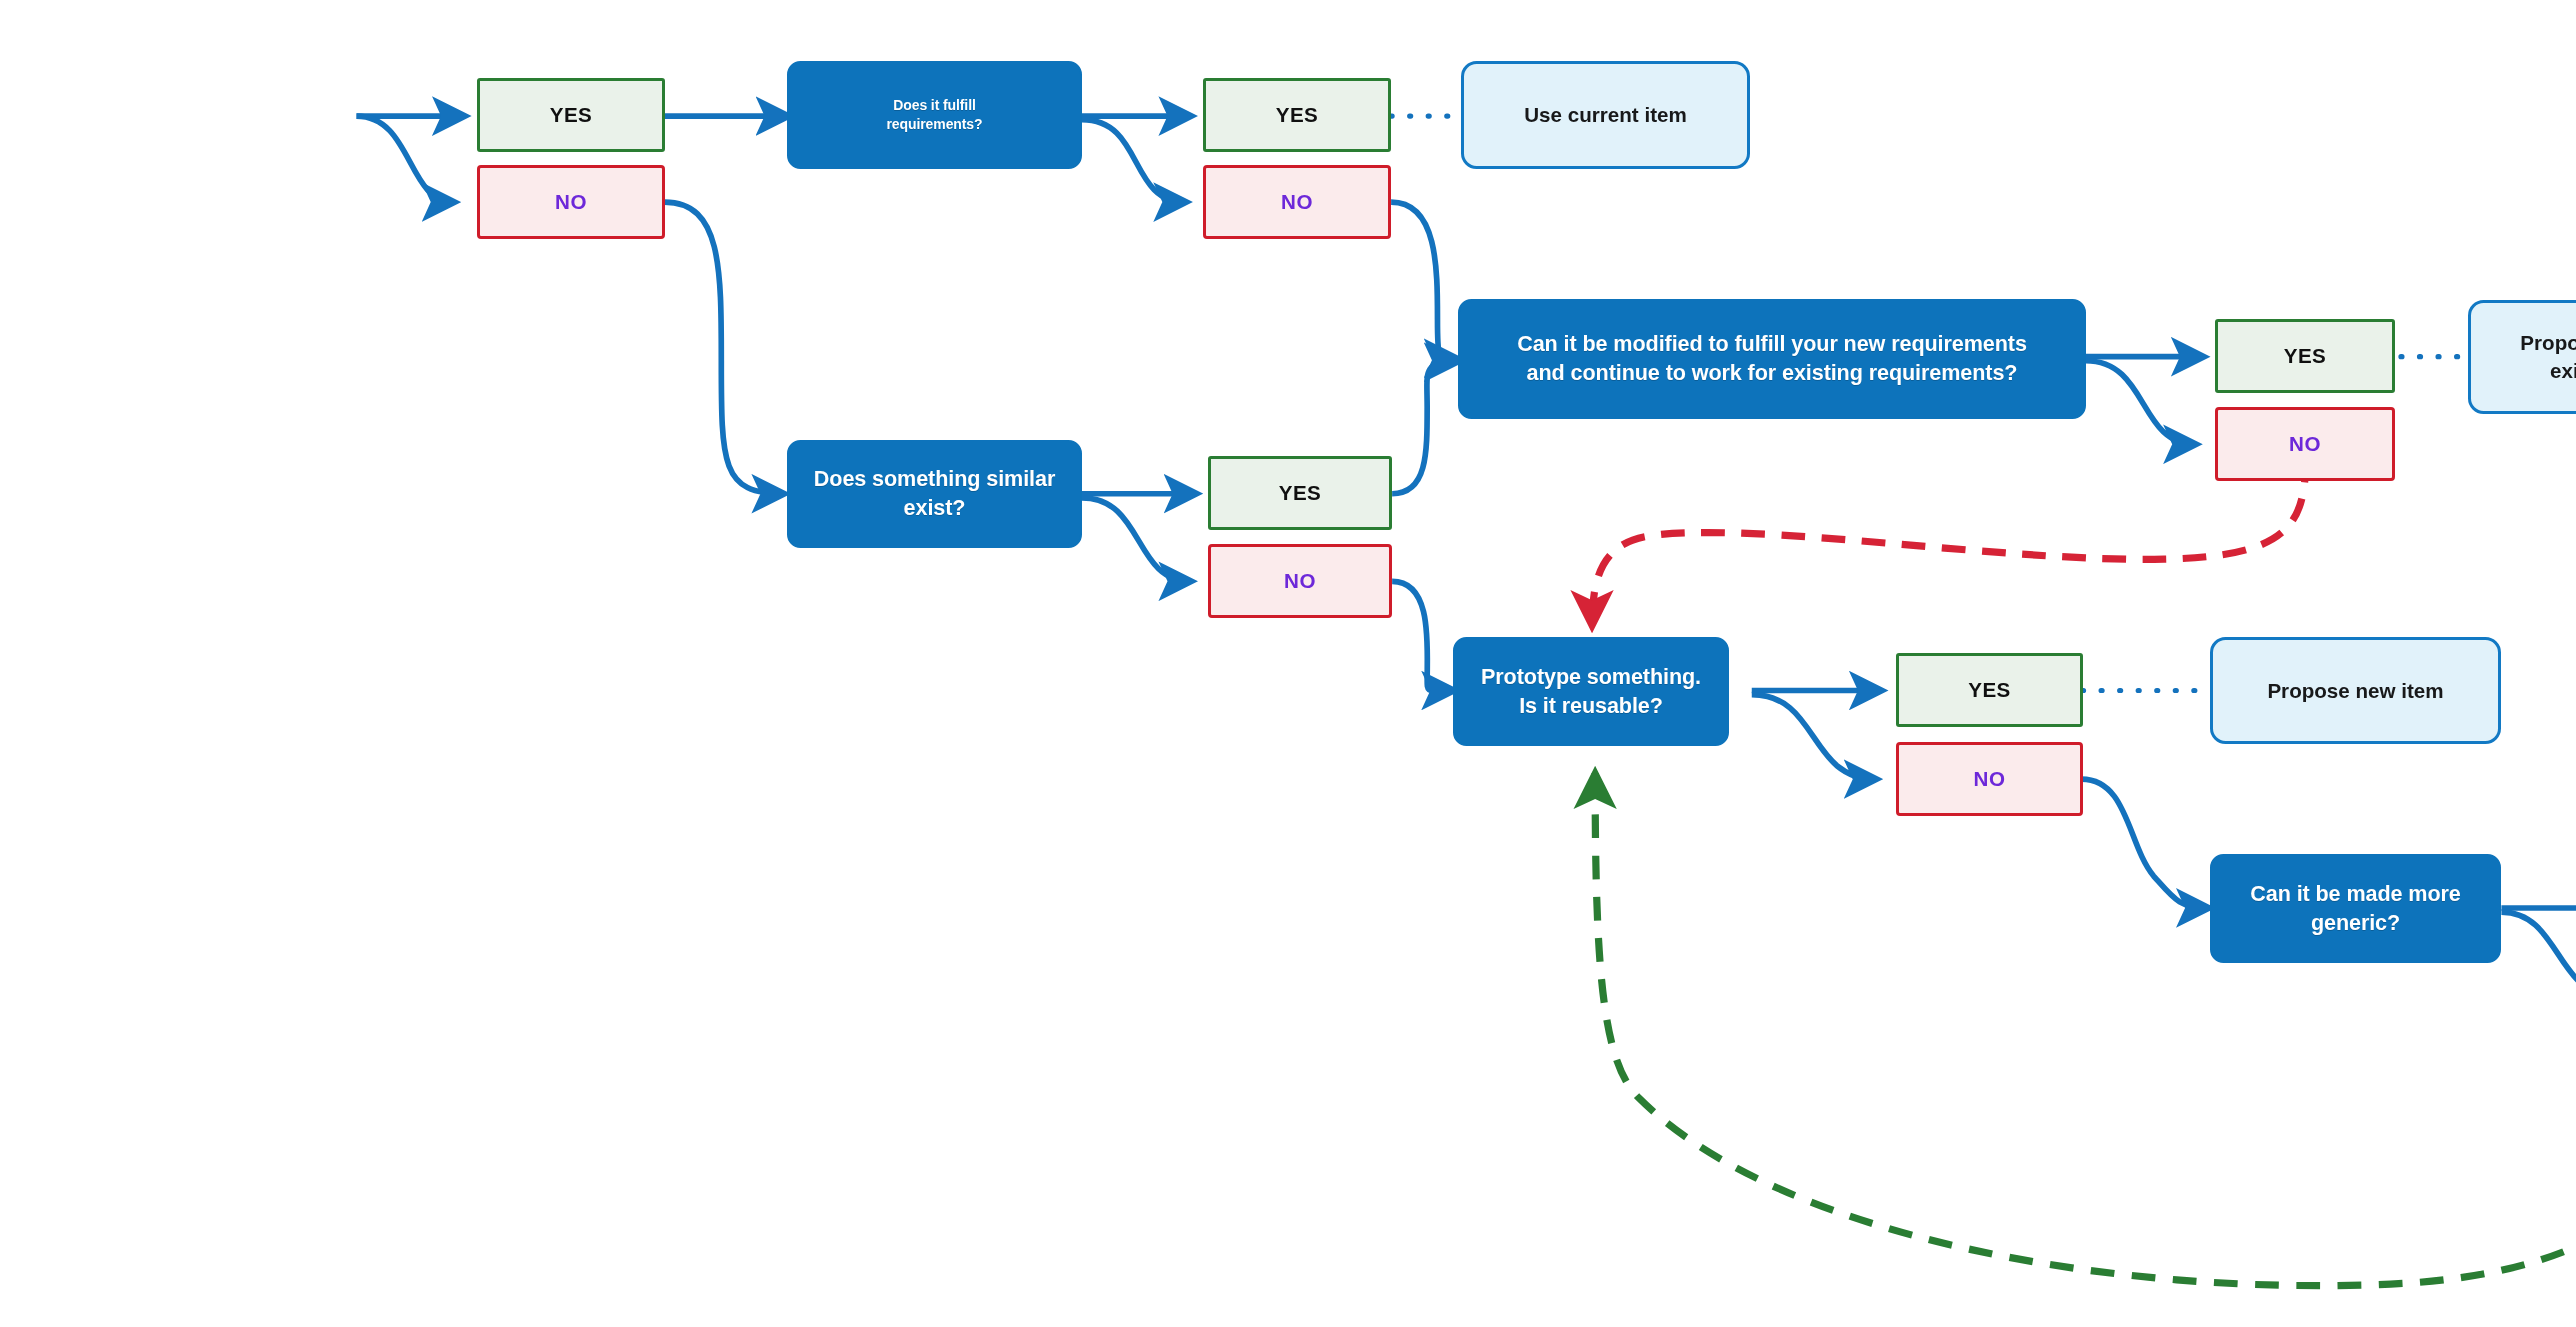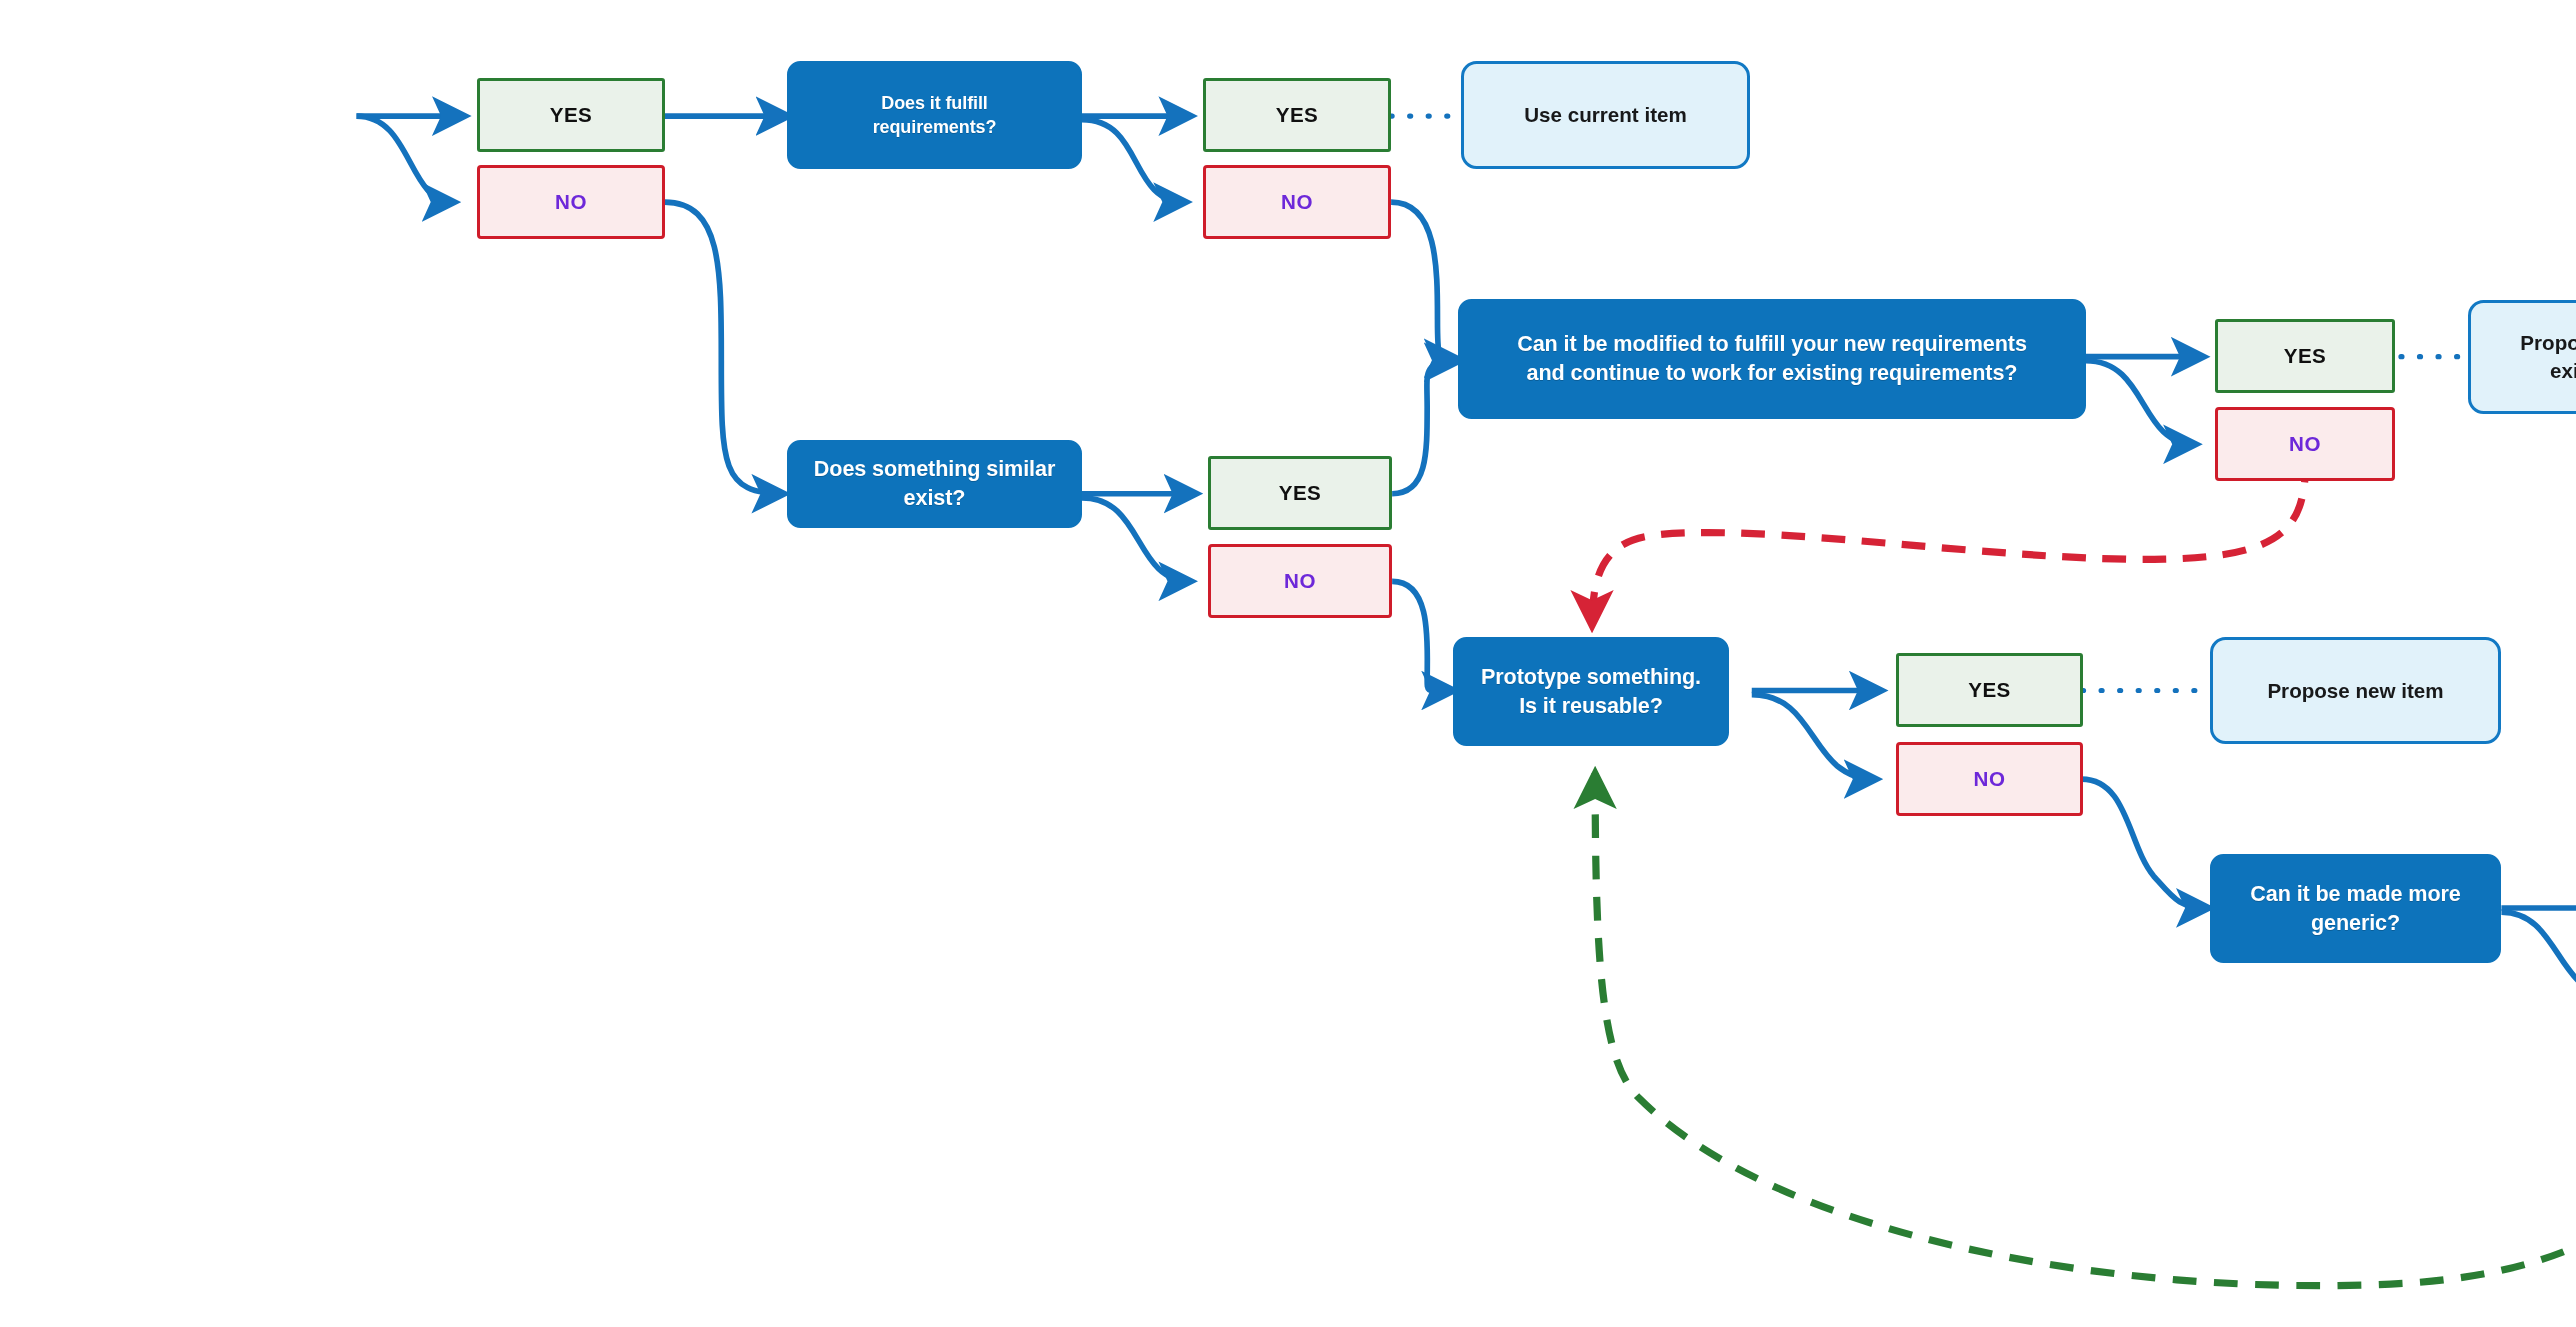--- a/index.html
+++ b/index.html
@@ -153,21 +153,21 @@
 
 
   <div class="node yes" style="left:477px; top:78px; width:188px; height:74px;">
     <span class="node-label">YES</span>
   </div>
 
   <div class="node no" style="left:477px; top:165px; width:188px; height:74px;">
     <span class="node-label">NO</span>
   </div>
 
-  <div class="node decision" style="left:787px; top:61px; width:295px; height:108px; font-size:18px;">
+  <div class="node decision" style="left:787px; top:61px; width:295px; height:108px; font-size:14px;">
     <span class="node-label">Does it fulfill
 requirements?</span>
   </div>
 
   <div class="node yes" style="left:1203px; top:78px; width:188px; height:74px;">
     <span class="node-label">YES</span>
   </div>
 
   <div class="node no" style="left:1203px; top:165px; width:188px; height:74px;">
     <span class="node-label">NO</span>
@@ -188,21 +188,21 @@
 
   <div class="node no" style="left:2215px; top:407px; width:180px; height:74px;">
     <span class="node-label">NO</span>
   </div>
 
   <div class="node outcome" style="left:2468px; top:300px; width:290px; height:114px;">
     <span class="node-label">Propose change to
 existing item</span>
   </div>
 
-  <div class="node decision" style="left:787px; top:440px; width:295px; height:88px; font-size:21.6px;">
+  <div class="node decision" style="left:787px; top:440px; width:295px; height:108px; font-size:21.6px;">
     <span class="node-label">Does something similar
 exist?</span>
   </div>
 
   <div class="node yes" style="left:1208px; top:456px; width:184px; height:74px;">
     <span class="node-label">YES</span>
   </div>
 
   <div class="node no" style="left:1208px; top:544px; width:184px; height:74px;">
     <span class="node-label">NO</span>

